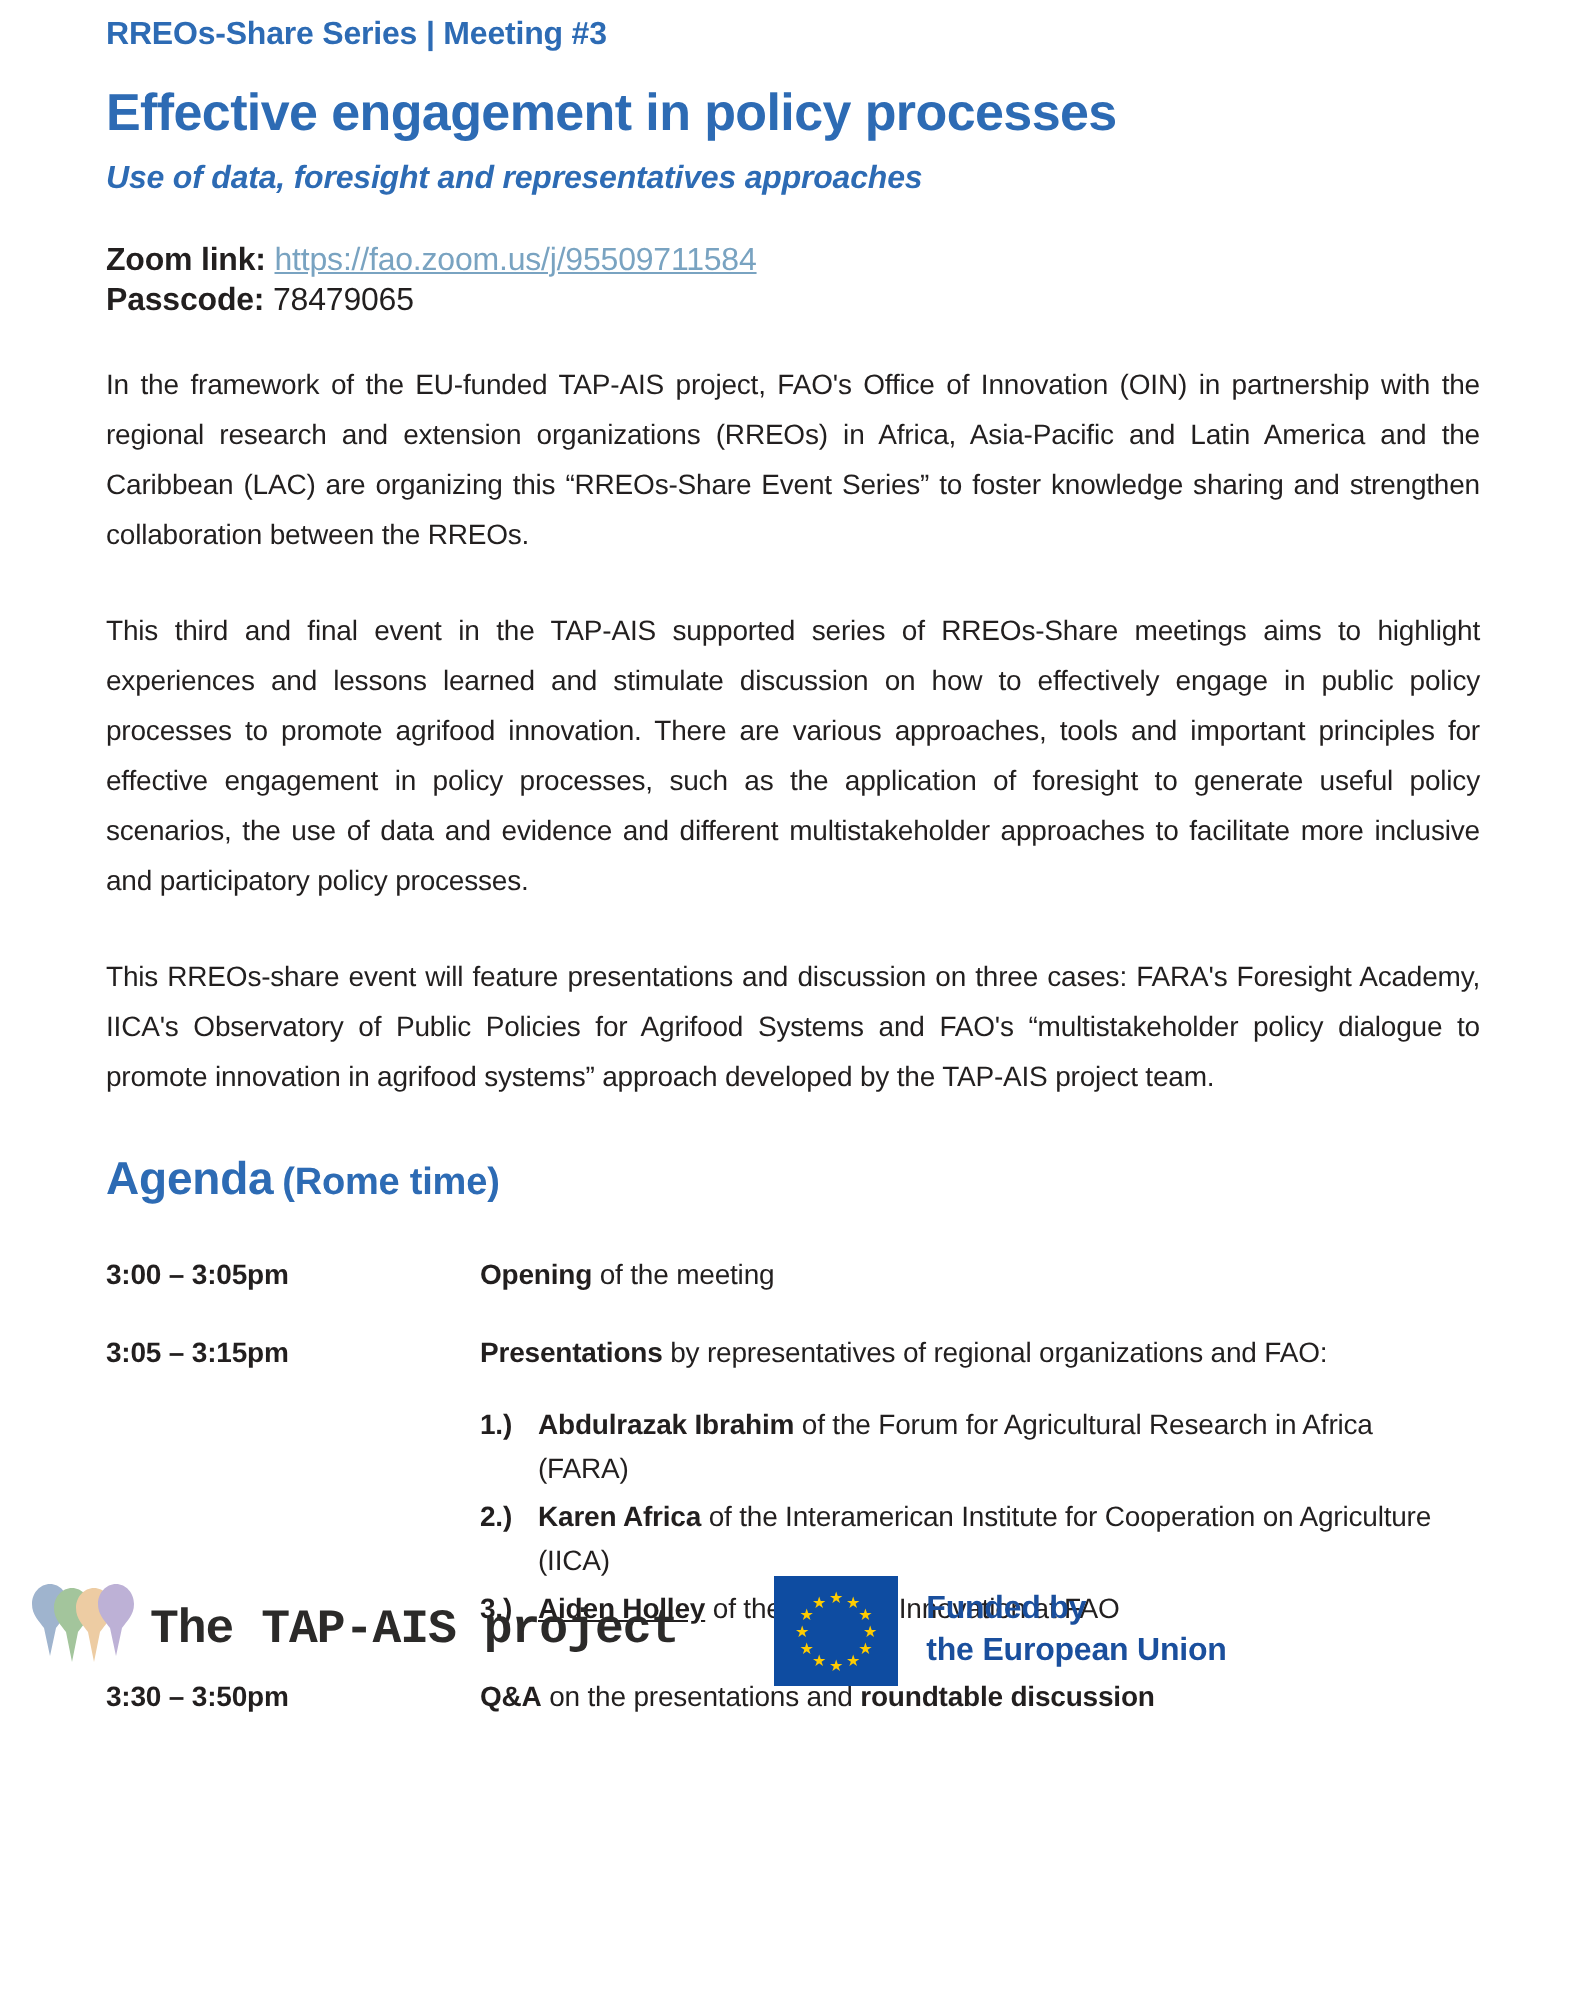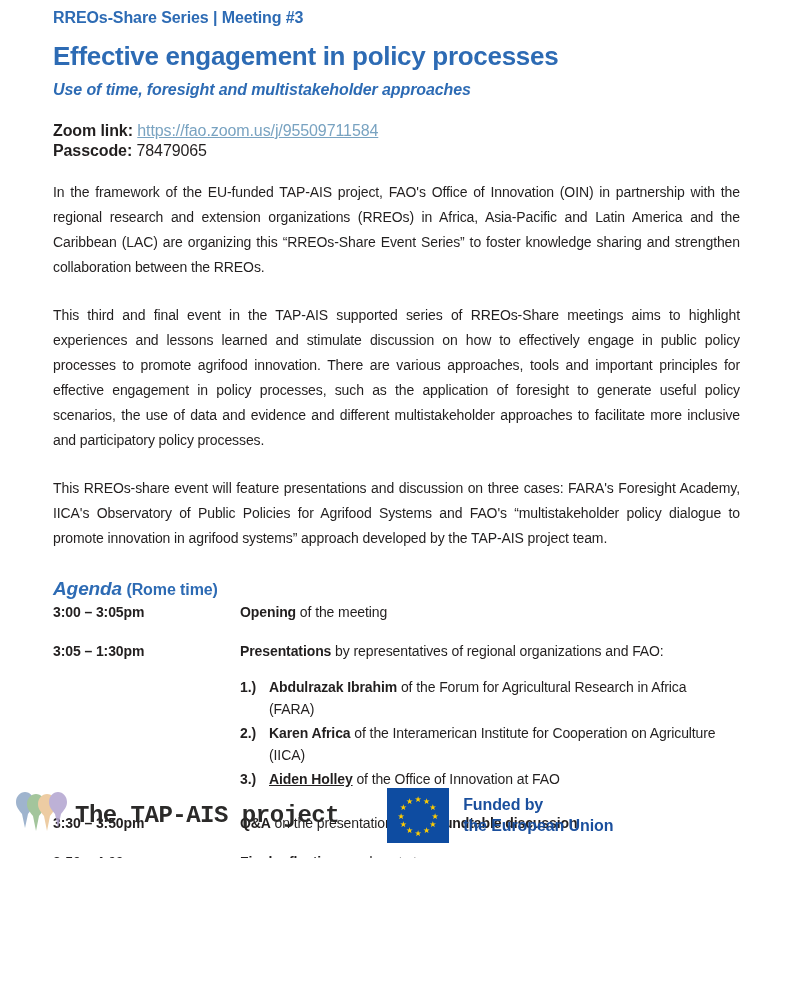--- a/index.html
+++ b/index.html
@@ -46,23 +46,23 @@
   .zoom-line{font-size:16px;line-height:20px;}
   .zoom-line .label{font-weight:700;}
   a.zoom-url{color:var(--link);text-decoration:underline;cursor:pointer;}
   .paragraphs{margin-top:19px;}
   .body-para{
     font-size:14px;line-height:25px;
     text-align:justify;
     margin-bottom:23px;
   }
   .agenda-heading{margin-top:27px;line-height:22px;}
-  .agenda-heading .agenda-word{color:var(--accent);font-size:19px;font-weight:700;font-style:italic;}
-  .agenda-heading .agenda-note{color:var(--accent);font-size:16px;font-weight:700;}
-  .agenda-rows{margin-top:2px;}
+  .agenda-heading .agenda-word{color:var(--accent);font-size:23px;font-weight:700;}
+  .agenda-heading .agenda-note{color:var(--accent);font-size:19px;font-weight:700;}
+  .agenda-rows{margin-top:24px;}
   .agenda-row{display:flex;margin-bottom:21px;font-size:14px;line-height:18px;}
   .agenda-time{width:187px;flex:0 0 187px;font-weight:700;}
   .agenda-desc{flex:1;}
   .presenter-list{margin-top:16px;margin-bottom:3px;width:478px;}
   .presenter-item{display:flex;margin-bottom:2px;font-size:14px;line-height:22px;}
   .presenter-num{width:29px;flex:0 0 29px;font-weight:700;}
   .presenter-text{flex:1;}
   .footer{
     position:absolute;left:15px;right:40px;bottom:8px;
     height:70px;
@@ -81,21 +81,21 @@
   .eu-flag{width:62px;height:55px;flex:0 0 62px;}
   .funded{margin-left:14px;color:var(--funded);font-size:16px;font-weight:700;line-height:21px;}
 </style>
 </head>
 <body>
 
 <div class="page">
 
   <div class="eyebrow">RREOs-Share Series | Meeting #3</div>
   <h1 class="title">Effective engagement in policy processes</h1>
-  <div class="subtitle">Use of time, foresight and multistakeholder approaches</div>
+  <div class="subtitle">Use of data, foresight and representatives approaches</div>
 
 
   <div class="zoom-block">
     <div class="zoom-line">
       <span class="label">Zoom link:</span>
       <span> </span><a class="zoom-url">https://fao.zoom.us/j/95509711584</a>
     </div>
     <div class="zoom-line">
       <span class="label">Passcode:</span>
       <span> </span><span>78479065</span>
@@ -112,21 +112,21 @@
     <span class="agenda-word">Agenda</span>
     <span class="agenda-note">(Rome time)</span>
   </div>
 
   <div class="agenda-rows" id="agenda-rows">
       <div class="agenda-row">
         <div class="agenda-time">3:00 – 3:05pm</div>
         <div class="agenda-desc"><span style="font-weight: 700;">Opening</span><span> of the meeting</span></div>
       </div>
       <div class="agenda-row">
-        <div class="agenda-time">3:05 – 1:30pm</div>
+        <div class="agenda-time">3:05 – 3:15pm</div>
         <div class="agenda-desc"><span style="font-weight: 700;">Presentations</span><span> by representatives of regional organizations and FAO:</span><div class="presenter-list">
             <div class="presenter-item">
               <span class="presenter-num">1.)</span>
               <span class="presenter-text"><span style="font-weight: 700;">Abdulrazak Ibrahim</span><span> of the Forum for Agricultural Research in Africa (FARA)</span></span>
             </div>
             <div class="presenter-item">
               <span class="presenter-num">2.)</span>
               <span class="presenter-text"><span style="font-weight: 700;">Karen Africa</span><span> of the Interamerican Institute for Cooperation on Agriculture (IICA)</span></span>
             </div>
             <div class="presenter-item">

